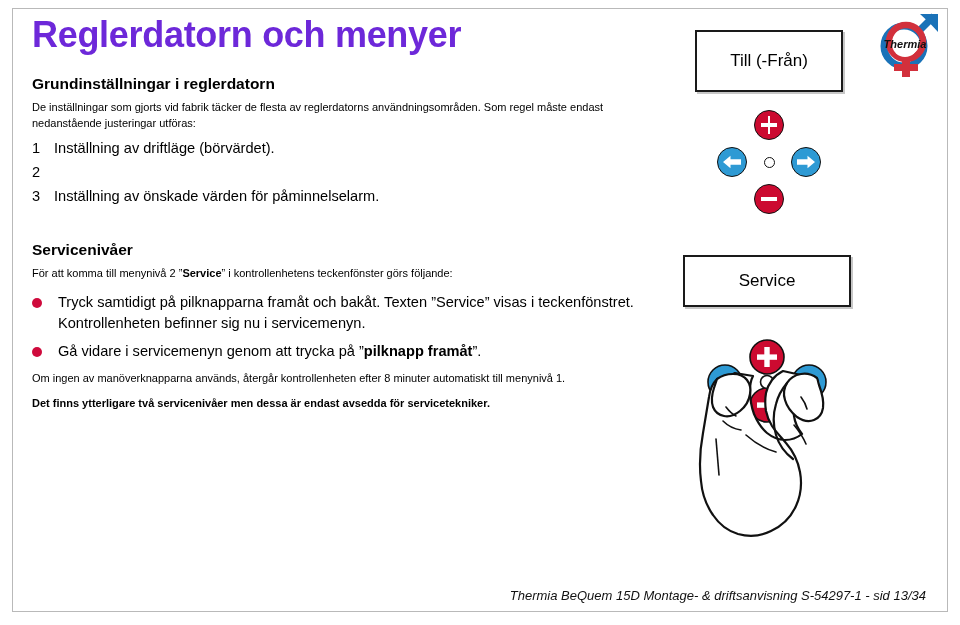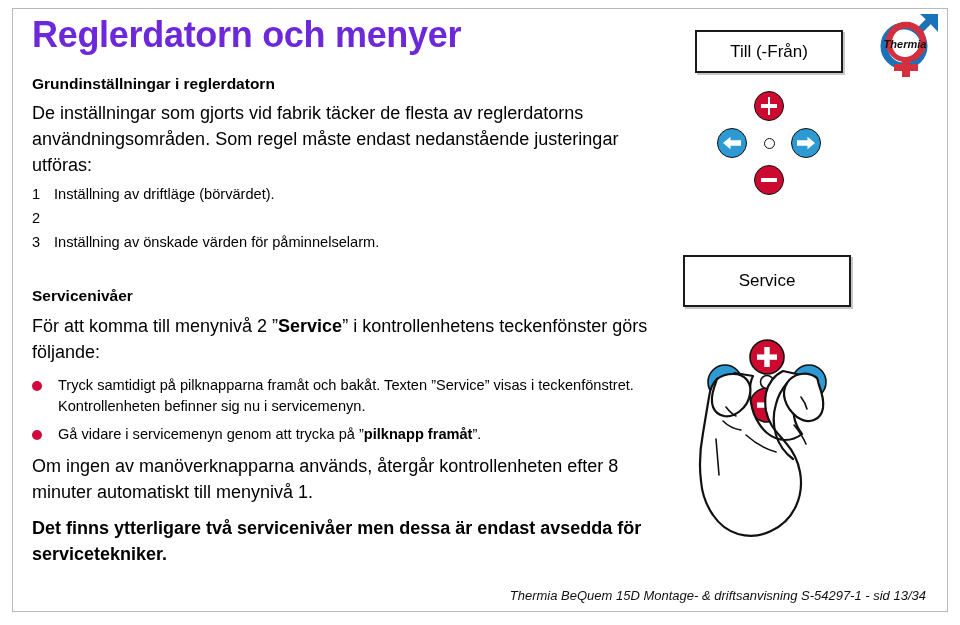--- a/index.html
+++ b/index.html
@@ -45,21 +45,21 @@
     margin: 0 0 20px 0;
   }
   .sec-head {
     font-size: 15.5px;
     font-weight: bold;
     color: #000;
     margin: 0 0 7px 0;
     line-height: 1.25;
   }
   .para {
-    font-size: 18px;
+    font-size: 11px;
     color: #000;
     line-height: 1.45;
     margin: 0 0 10px 0;
   }
   .para.tight { margin-bottom: 6px; }
 
   .numlist {
     margin: 2px 0 0 0;
     padding: 0;
     list-style: none;
@@ -241,21 +241,21 @@
     </ul>
 
     <p class="para">Om ingen av manöverknapparna används, återgår kontrollenheten efter 8 minuter automatiskt till menynivå 1.</p>
 
     <p class="para bold">Det finns ytterligare två servicenivåer men dessa är endast avsedda för servicetekniker.</p>
 
   </div>
 
   <div class="illus" style="left:695px; top:30px;">
 
-    <div class="display-box" style="width:148px; height:43px;">Till (-Från)</div>
+    <div class="display-box" style="width:148px; height:62px;">Till (-Från)</div>
 
     <div class="keypad" style="width:148px; height:110px; margin-top:18px;">
 
       <div class="key red" style="width:30px; height:30px; left:59px; top:0px;">
         <span class="glyph-plus"></span>
       </div>
 
       <div class="key blue" style="width:30px; height:30px; left:22px; top:37px;">
         <svg class="arrow-svg" width="20" height="14" viewBox="0 0 20 14">
           <path d="M19 4.2 H8.5 V0.8 L1 7 l7.5 6.2 V9.8 H19 Z" fill="#ffffff"></path>

